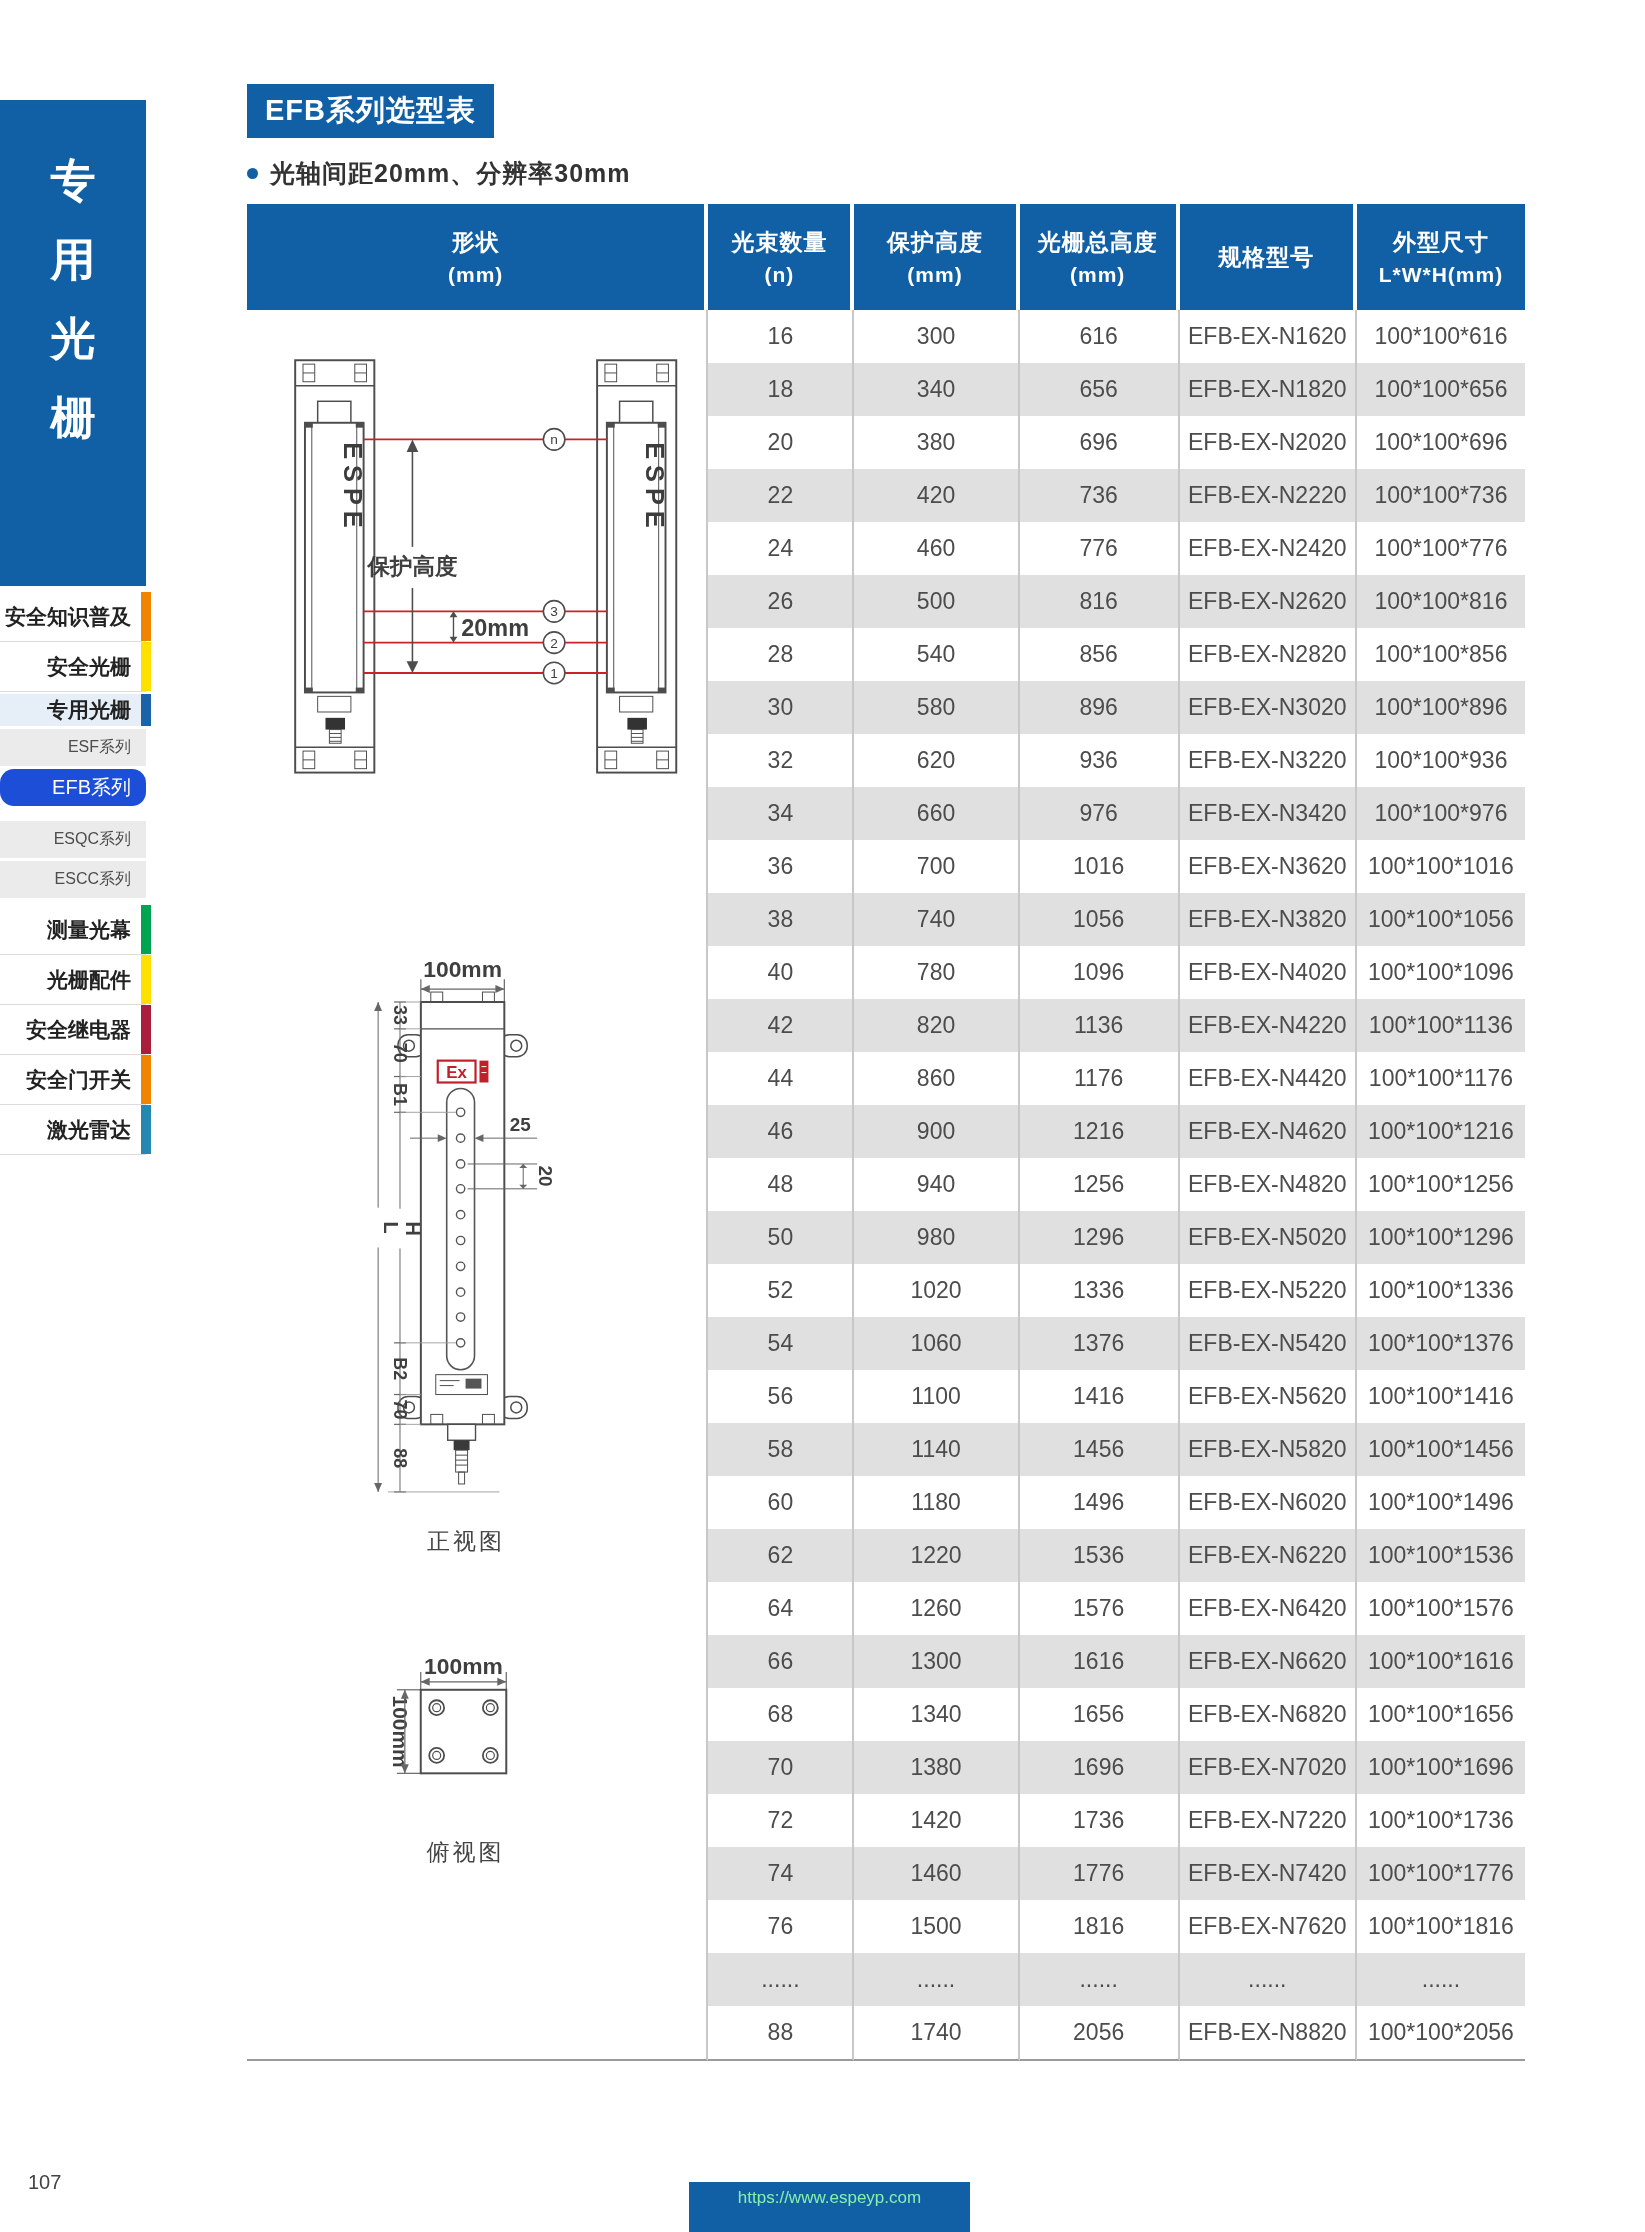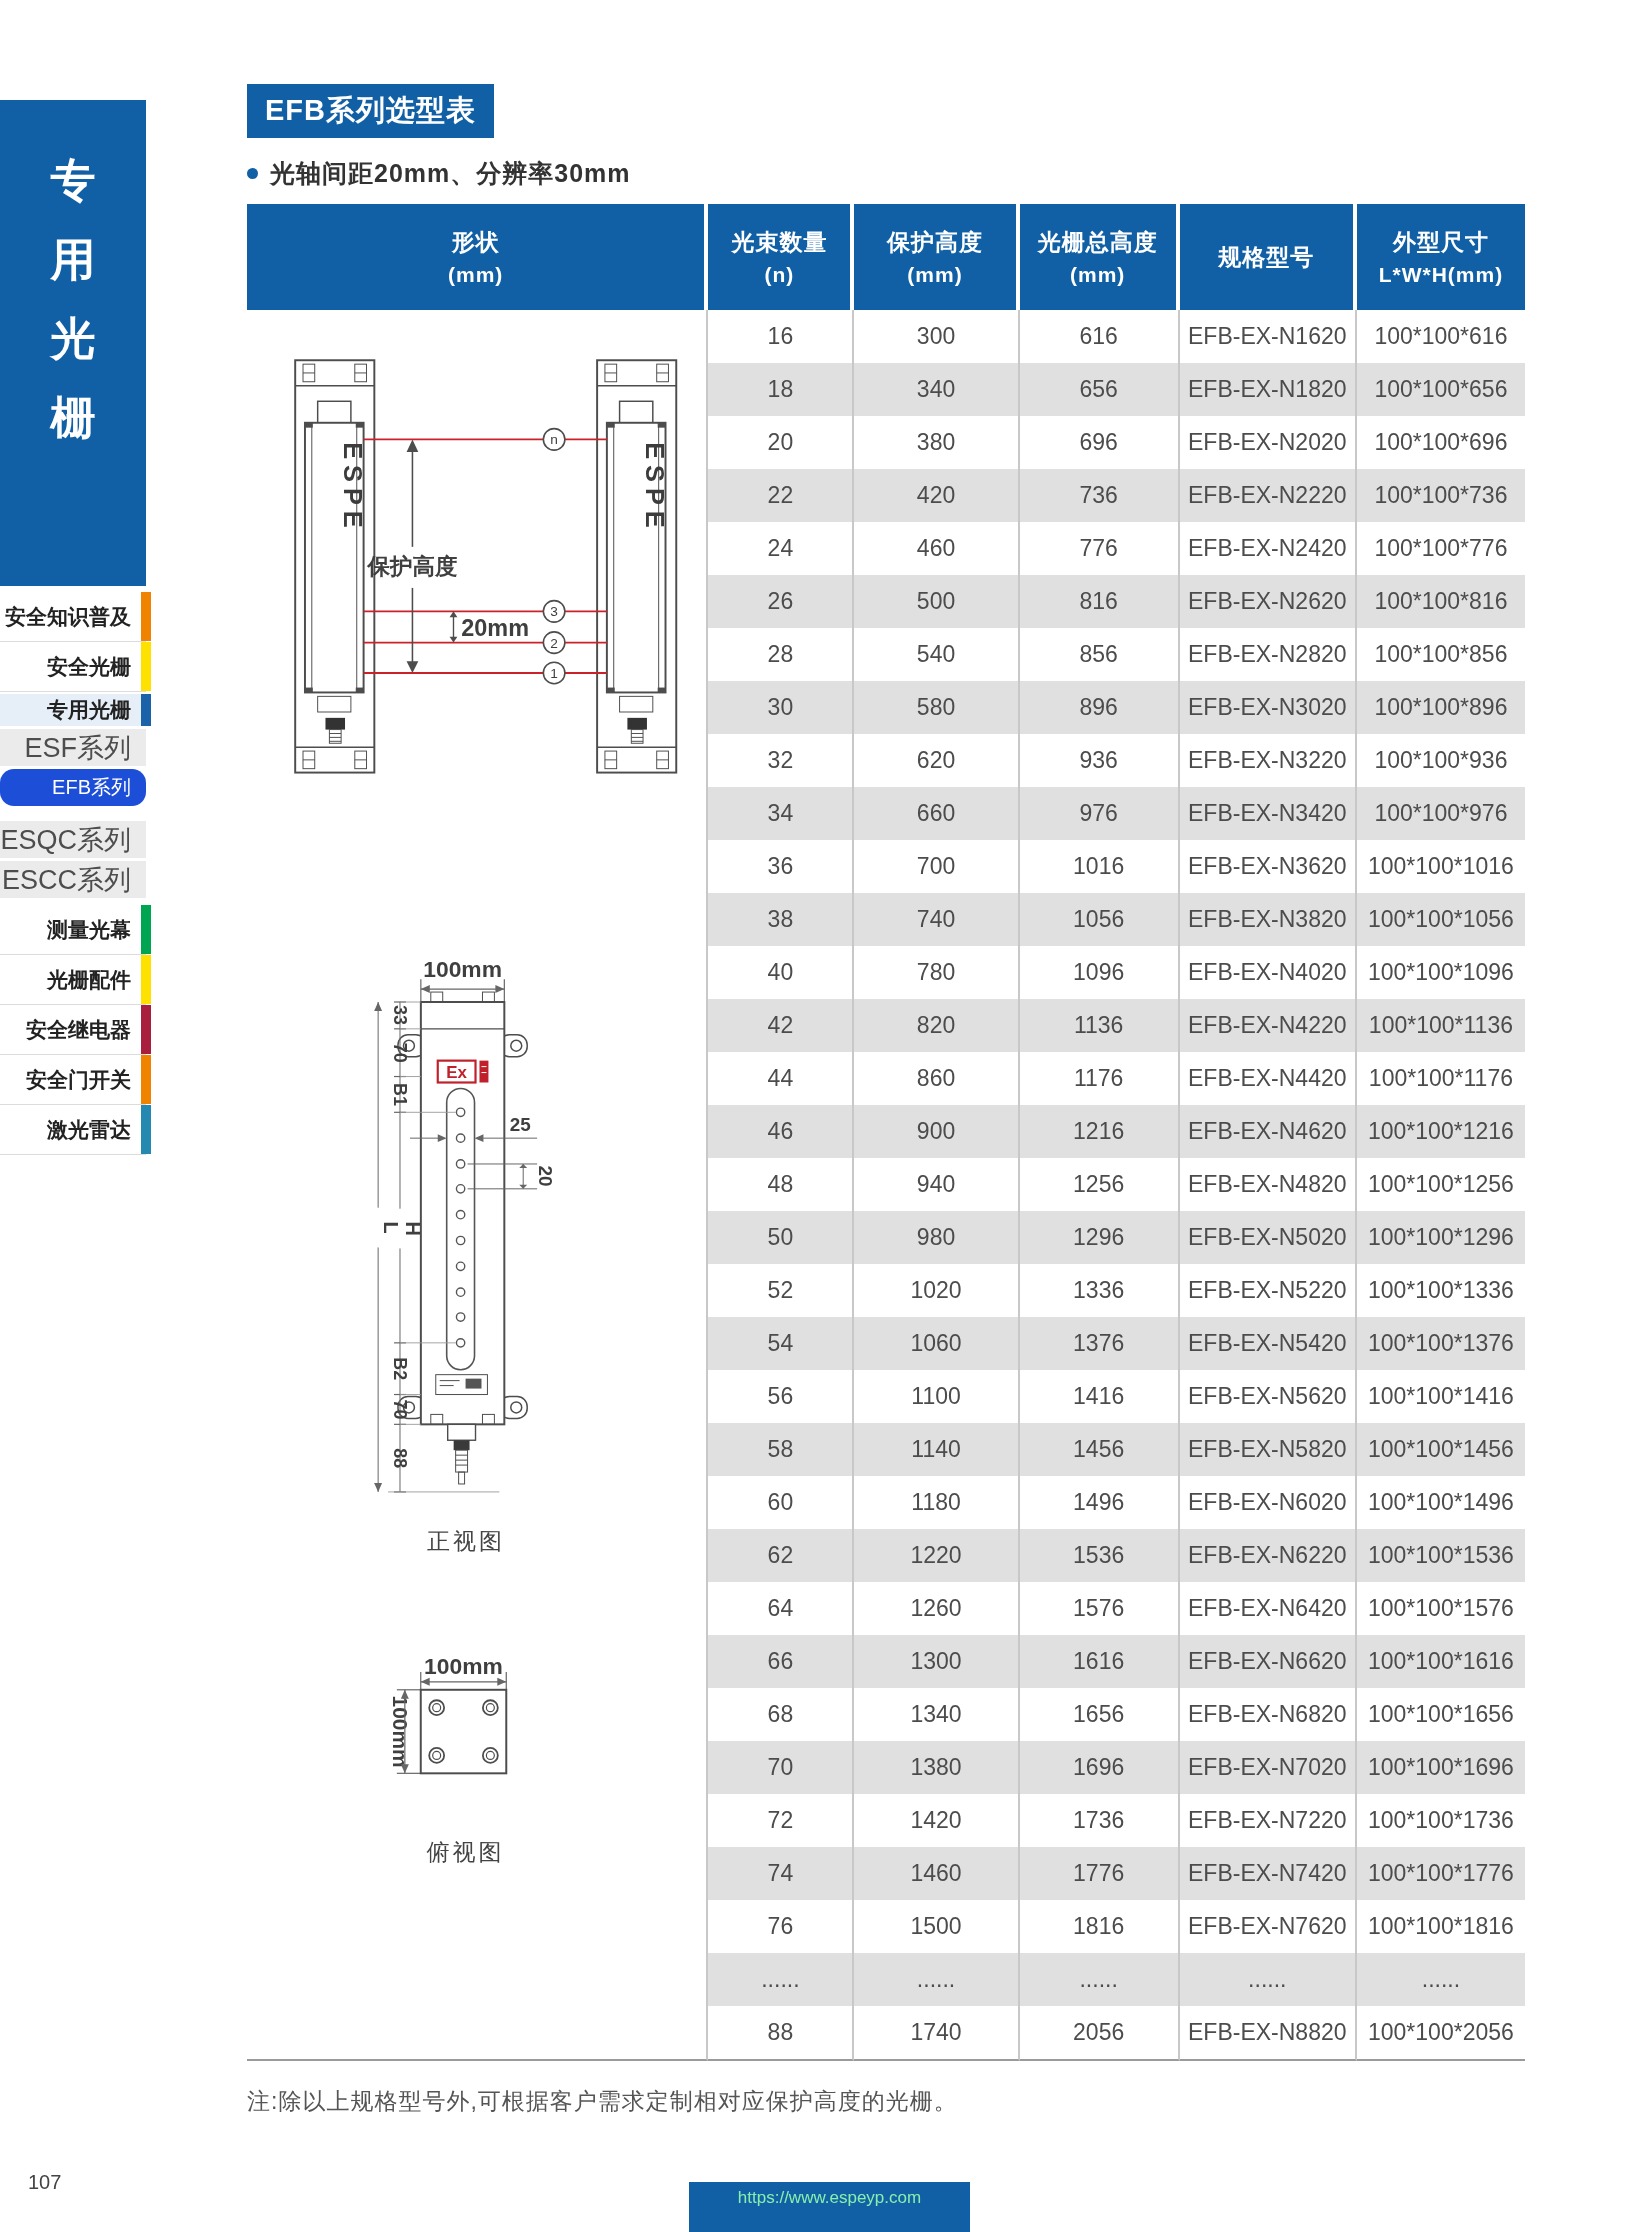--- a/index.html
+++ b/index.html
@@ -11,21 +11,21 @@
   .vtitle{display:flex;flex-direction:column;align-items:center;gap:34px;padding-top:58px;
           color:#fff;font-size:45px;font-weight:bold;line-height:1;}
   .menu{position:absolute;left:0;top:592px;width:151px;}
   .mi{position:relative;width:146px;box-sizing:border-box;display:flex;align-items:center;
       justify-content:flex-end;padding-right:15px;cursor:pointer;}
   .mi .accent{position:absolute;left:141px;top:0;width:10px;height:100%;}
   .mi.white{height:50px;background:#fff;border-bottom:1px solid #dcdcdc;
             font-weight:bold;color:#222;font-size:21px;font-family:Liberation Mono, monospace;}
   .mi.active-light{height:32px;background:#e6eef7;font-weight:bold;color:#222;font-size:21px;
                    margin-top:2px;margin-bottom:3px;}
-  .mi.sub{height:37px;background:#ebebeb;color:#4d4d4d;font-size:27px;margin-bottom:3px;}
+  .mi.sub{height:37px;background:#ebebeb;color:#4d4d4d;font-size:16px;margin-bottom:3px;}
   .mi.sub-active{height:37px;background:#1d4ed8;color:#fff;font-size:20px;margin-bottom:15px;border-radius:14px;}
   .mi.gap-top{margin-top:7px;}
 
   
   .title-box{position:absolute;left:247px;top:84px;width:247px;height:54px;background:#1160a5;
              color:#fff;font-size:29px;font-weight:bold;display:flex;align-items:center;
              padding-left:18px;box-sizing:border-box;letter-spacing:1px;}
   .bullet-row{position:absolute;left:247px;top:157px;display:flex;align-items:center;}
   .bullet-dot{width:11px;height:11px;border-radius:50%;background:#1160a5;margin-right:12px;}
   .bullet-text{font-size:25px;color:#333;font-weight:600;letter-spacing:1px;}
@@ -606,19 +606,18 @@
         <tr>
           <td>88</td>
           <td>1740</td>
           <td>2056</td>
           <td>EFB-EX-N8820</td>
           <td>100*100*2056</td>
         </tr>
       </tbody>
   </table>
 
-  <div class="note">注:除以上规格型号外,可根据客户需求定制相对应保护高度的光栅。</div>
   <div class="page-num">107</div>
   <div class="footer-box">
     <span>https://www.espeyp.com</span>
   </div>
 </div>
 
 
 </body></html>

